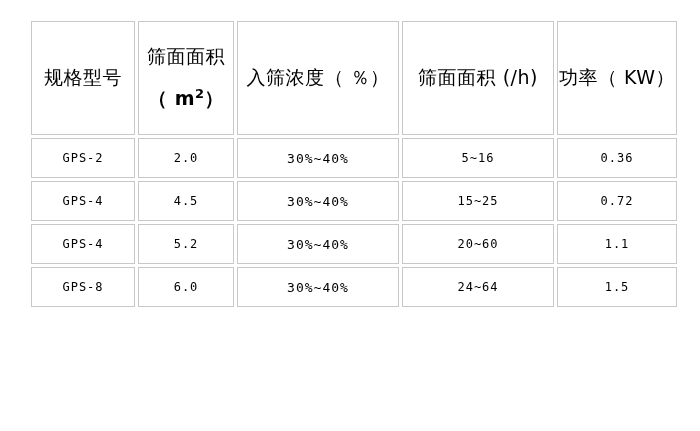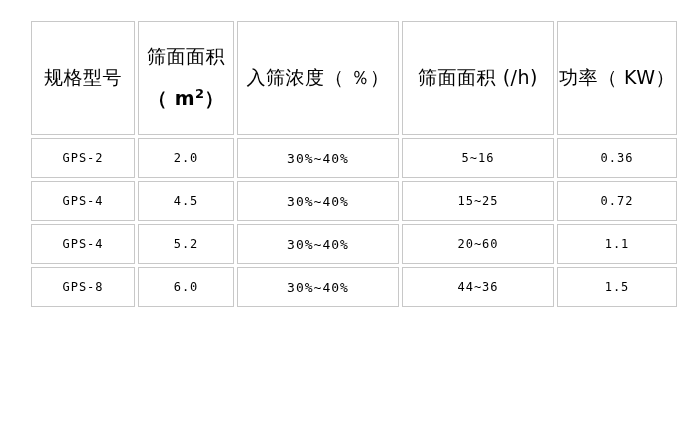--- a/index.html
+++ b/index.html
@@ -125,18 +125,18 @@
         <td>GPS-4</td>
         <td>5.2</td>
         <td class="mono-small">30%~40%</td>
         <td>20~60</td>
         <td>1.1</td>
       </tr>
       <tr>
         <td>GPS-8</td>
         <td>6.0</td>
         <td class="mono-small">30%~40%</td>
-        <td>44~36</td>
+        <td>24~64</td>
         <td>1.5</td>
       </tr>
     </tbody>
   </table>
 </div>
 
 </body></html>

